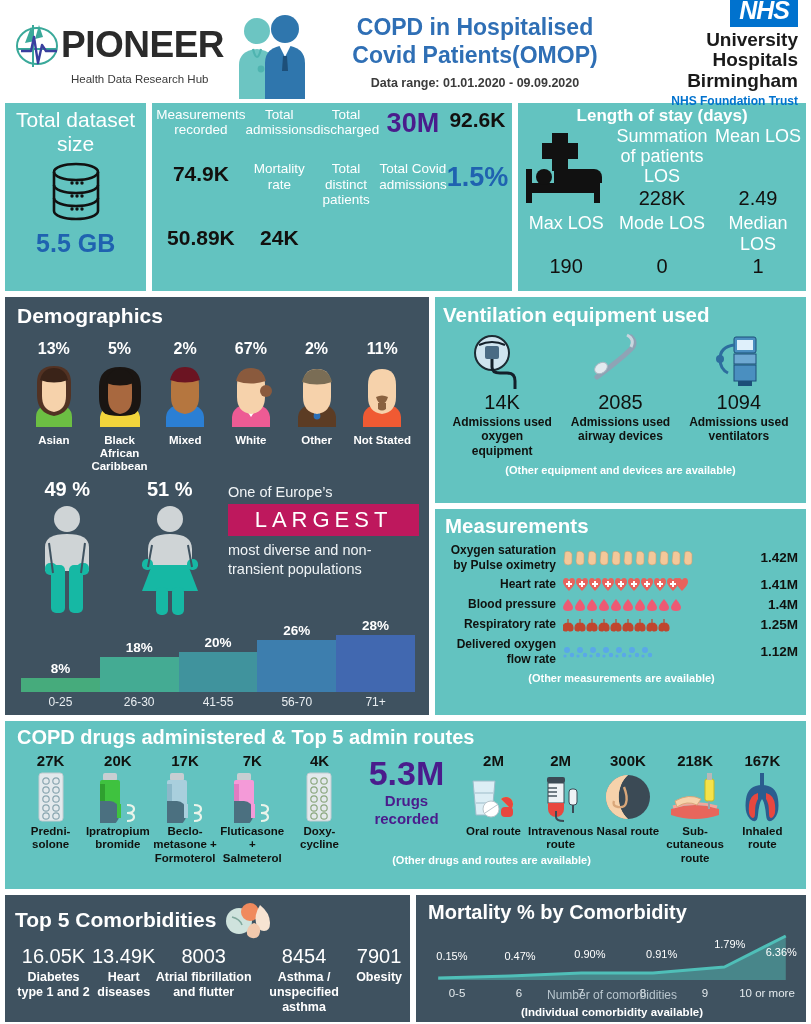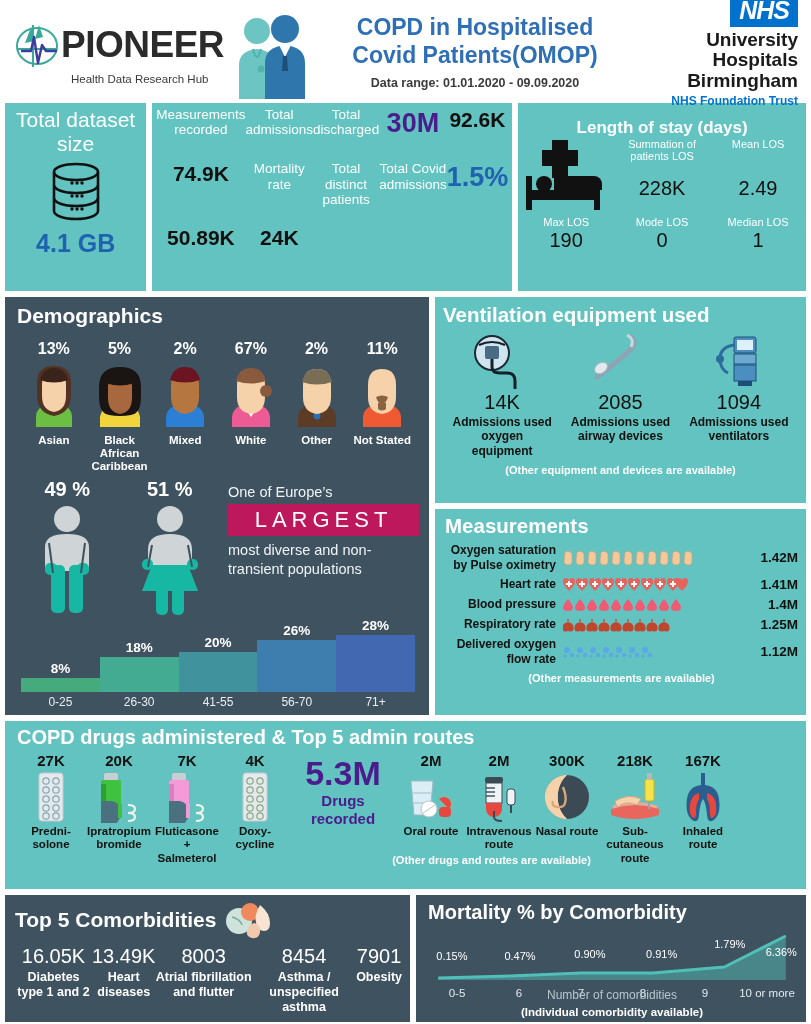--- a/index.html
+++ b/index.html
@@ -40,23 +40,23 @@
   .card-total .val { font-size:25px; font-weight:bold; color:#1f62b0; }
 
   .card-meas { flex:1; display:grid; grid-template-columns:1fr 1fr 1fr 1fr 1fr;
      grid-template-rows:auto auto auto auto; padding:4px 4px 0 4px; }
   .card-meas .h { color:#fff; font-size:13.5px; text-align:center; line-height:1.12; }
   .card-meas .v { text-align:center; font-size:21px; font-weight:bold; color:#12100e; padding:1px 0 4px 0; }
   .card-meas .v.purple { font-size:27px; color:#4a1c8c; }
   .card-meas .v.blue { font-size:27px; color:#1f62b0; }
 
   .card-los { width:330px; }
-  .card-los .ttl { color:#fff; font-weight:bold; font-size:17px; text-align:center; padding-top:15px; }
+  .card-los .ttl { color:#fff; font-weight:bold; font-size:17px; text-align:center; padding-top:3px; }
   .los-grid { display:grid; grid-template-columns:1fr 1fr 1fr; grid-template-rows:auto auto auto auto; }
-  .los-grid .h { color:#fff; font-size:11px; text-align:center; line-height:1.12; }
+  .los-grid .h { color:#fff; font-size:18px; text-align:center; line-height:1.12; }
   .los-grid .v { text-align:center; font-size:20px; color:#12100e; padding:1px 0 3px 0; }
   .bed-cell { grid-row:1 / span 2; display:flex; align-items:center; justify-content:center; }
 
   
   .demo { width:424px; color:#fff; padding:7px 10px 6px 12px; }
   .sec-ttl { font-size:21px; font-weight:bold; color:#fff; }
   .eth-row { display:flex; justify-content:space-between; margin-top:12px; padding:0 4px; }
   .eth { width:72px; text-align:center; }
   .eth .pct { font-size:16px; font-weight:bold; margin-bottom:3px; }
   .eth .nm { font-size:11.5px; font-weight:bold; line-height:1.15; margin-top:3px; }
@@ -198,21 +198,21 @@
               <circle cx="38" cy="22" r="1.7"></circle>
             <circle cx="28" cy="35" r="1.7"></circle>
               <circle cx="33" cy="35" r="1.7"></circle>
               <circle cx="38" cy="35" r="1.7"></circle>
             <circle cx="28" cy="48" r="1.7"></circle>
               <circle cx="33" cy="48" r="1.7"></circle>
               <circle cx="38" cy="48" r="1.7"></circle>
           </g>
         </svg>
       </div>
-      <div class="val">4.1 GB</div>
+      <div class="val">5.5 GB</div>
     </div>
 
     <div class="card-meas teal">
       <div class="h">Measurements recorded</div>
       <div class="h">Total admissions</div>
       <div class="h">Total discharged</div>
       <div class="v purple">30M</div>
       <div class="v">92.6K</div>
       <div class="v">74.9K</div>
       <div class="h">Mortality rate</div>
@@ -713,20 +713,37 @@
             <rect x="30" y="33" width="4" height="14" fill="#3fc23f"></rect>
             <g fill="none" stroke="#eaf4ea" stroke-width="2.2">
               <path d="M40 34 q7 0 7 4 q0 4 -7 4"></path>
               <path d="M40 42 q7 0 7 4 q0 4 -7 4"></path>
             </g>
           </svg>
         </div>
         <div class="nm">Ipratropium bromide</div>
       </div>
 
+      <div class="dr">
+        <div class="num">17K</div>
+        <div class="ic">
+          <svg width="62" height="52" viewBox="0 0 62 52">
+            <rect x="16" y="2" width="14" height="8" rx="2" fill="#c8ced2"></rect>
+            <rect x="13" y="9" width="20" height="26" rx="2" fill="#a9cfdd"></rect>
+            <rect x="13" y="13" width="5" height="18" fill="#8cb8c9"></rect>
+            <path d="M13 30 h10 a9 9 0 0 1 9 9 v6 a9 9 0 0 1 -9 9 h-10 Z" fill="#4b7080"></path>
+            <rect x="30" y="33" width="4" height="14" fill="#a9cfdd"></rect>
+            <g fill="none" stroke="#eaf4ea" stroke-width="2.2">
+              <path d="M40 34 q7 0 7 4 q0 4 -7 4"></path>
+              <path d="M40 42 q7 0 7 4 q0 4 -7 4"></path>
+            </g>
+          </svg>
+        </div>
+        <div class="nm">Beclo-metasone + Formoterol</div>
+      </div>
 
       <div class="dr">
         <div class="num">7K</div>
         <div class="ic">
           <svg width="62" height="52" viewBox="0 0 62 52">
             <rect x="16" y="2" width="14" height="8" rx="2" fill="#c8ced2"></rect>
             <rect x="13" y="9" width="20" height="26" rx="2" fill="#f49ad8"></rect>
             <rect x="13" y="13" width="5" height="18" fill="#e07cc2"></rect>
             <path d="M13 30 h10 a9 9 0 0 1 9 9 v6 a9 9 0 0 1 -9 9 h-10 Z" fill="#4b7080"></path>
             <rect x="30" y="33" width="4" height="14" fill="#f49ad8"></rect>

